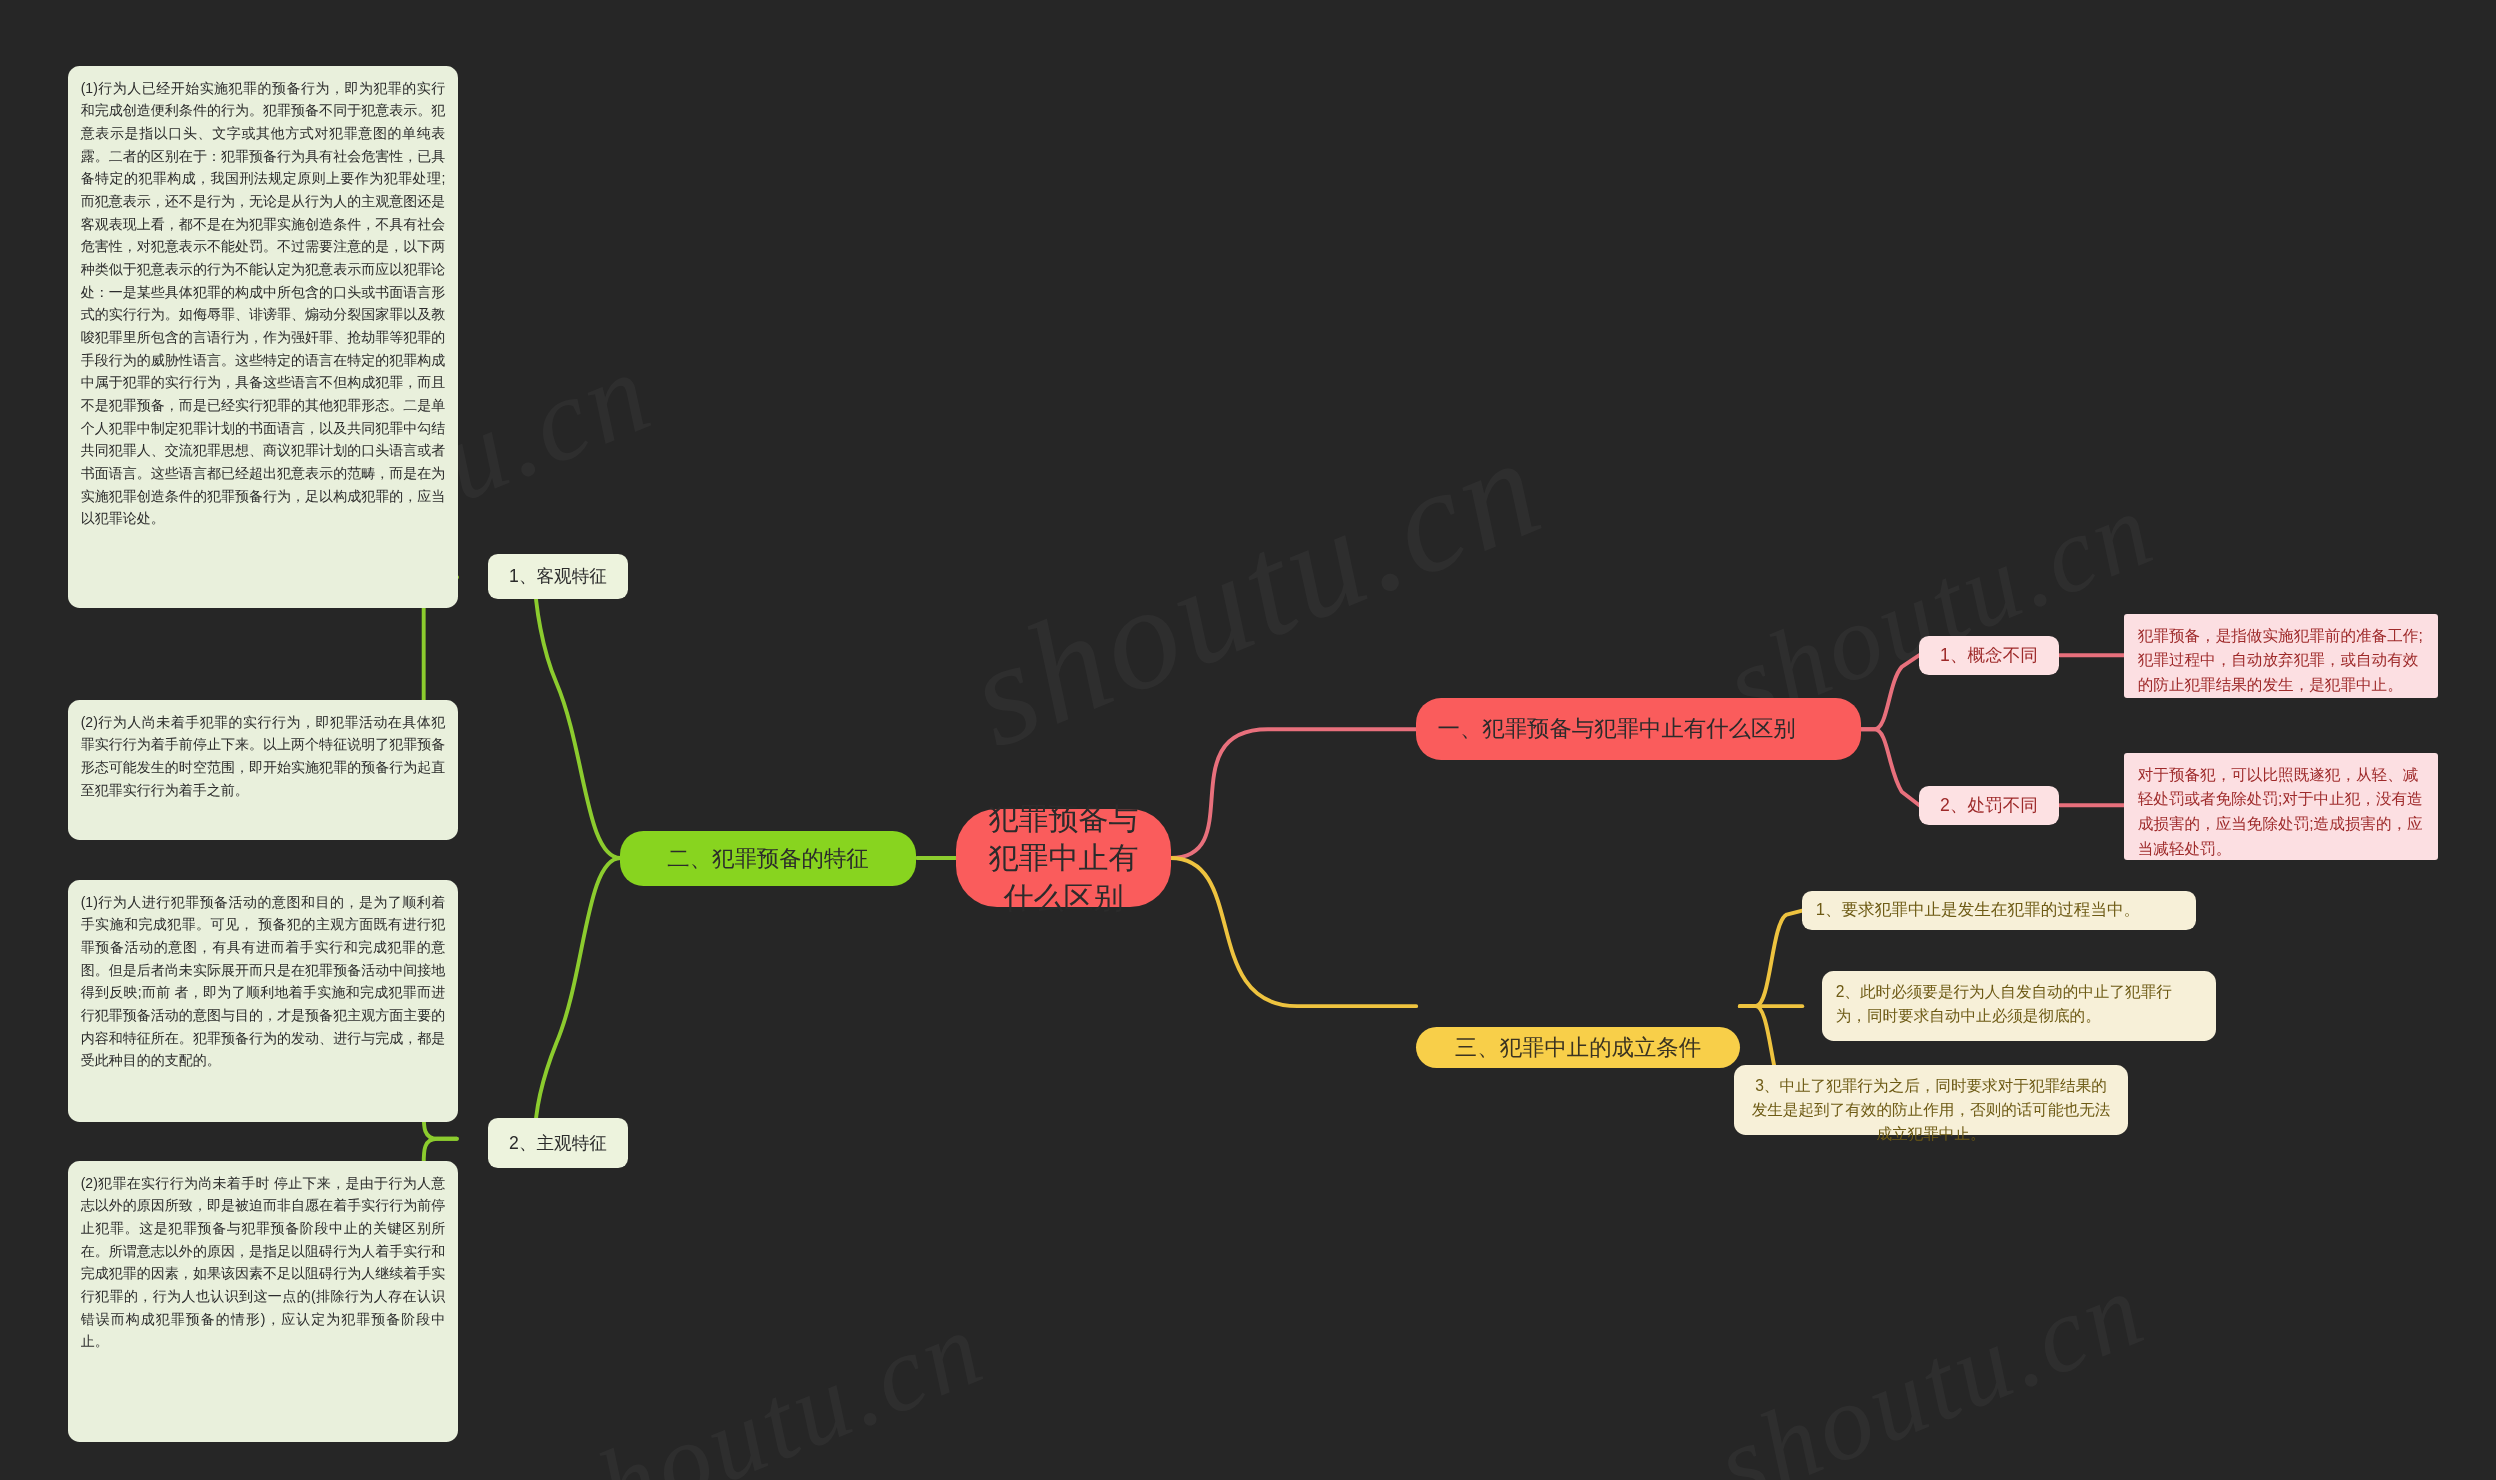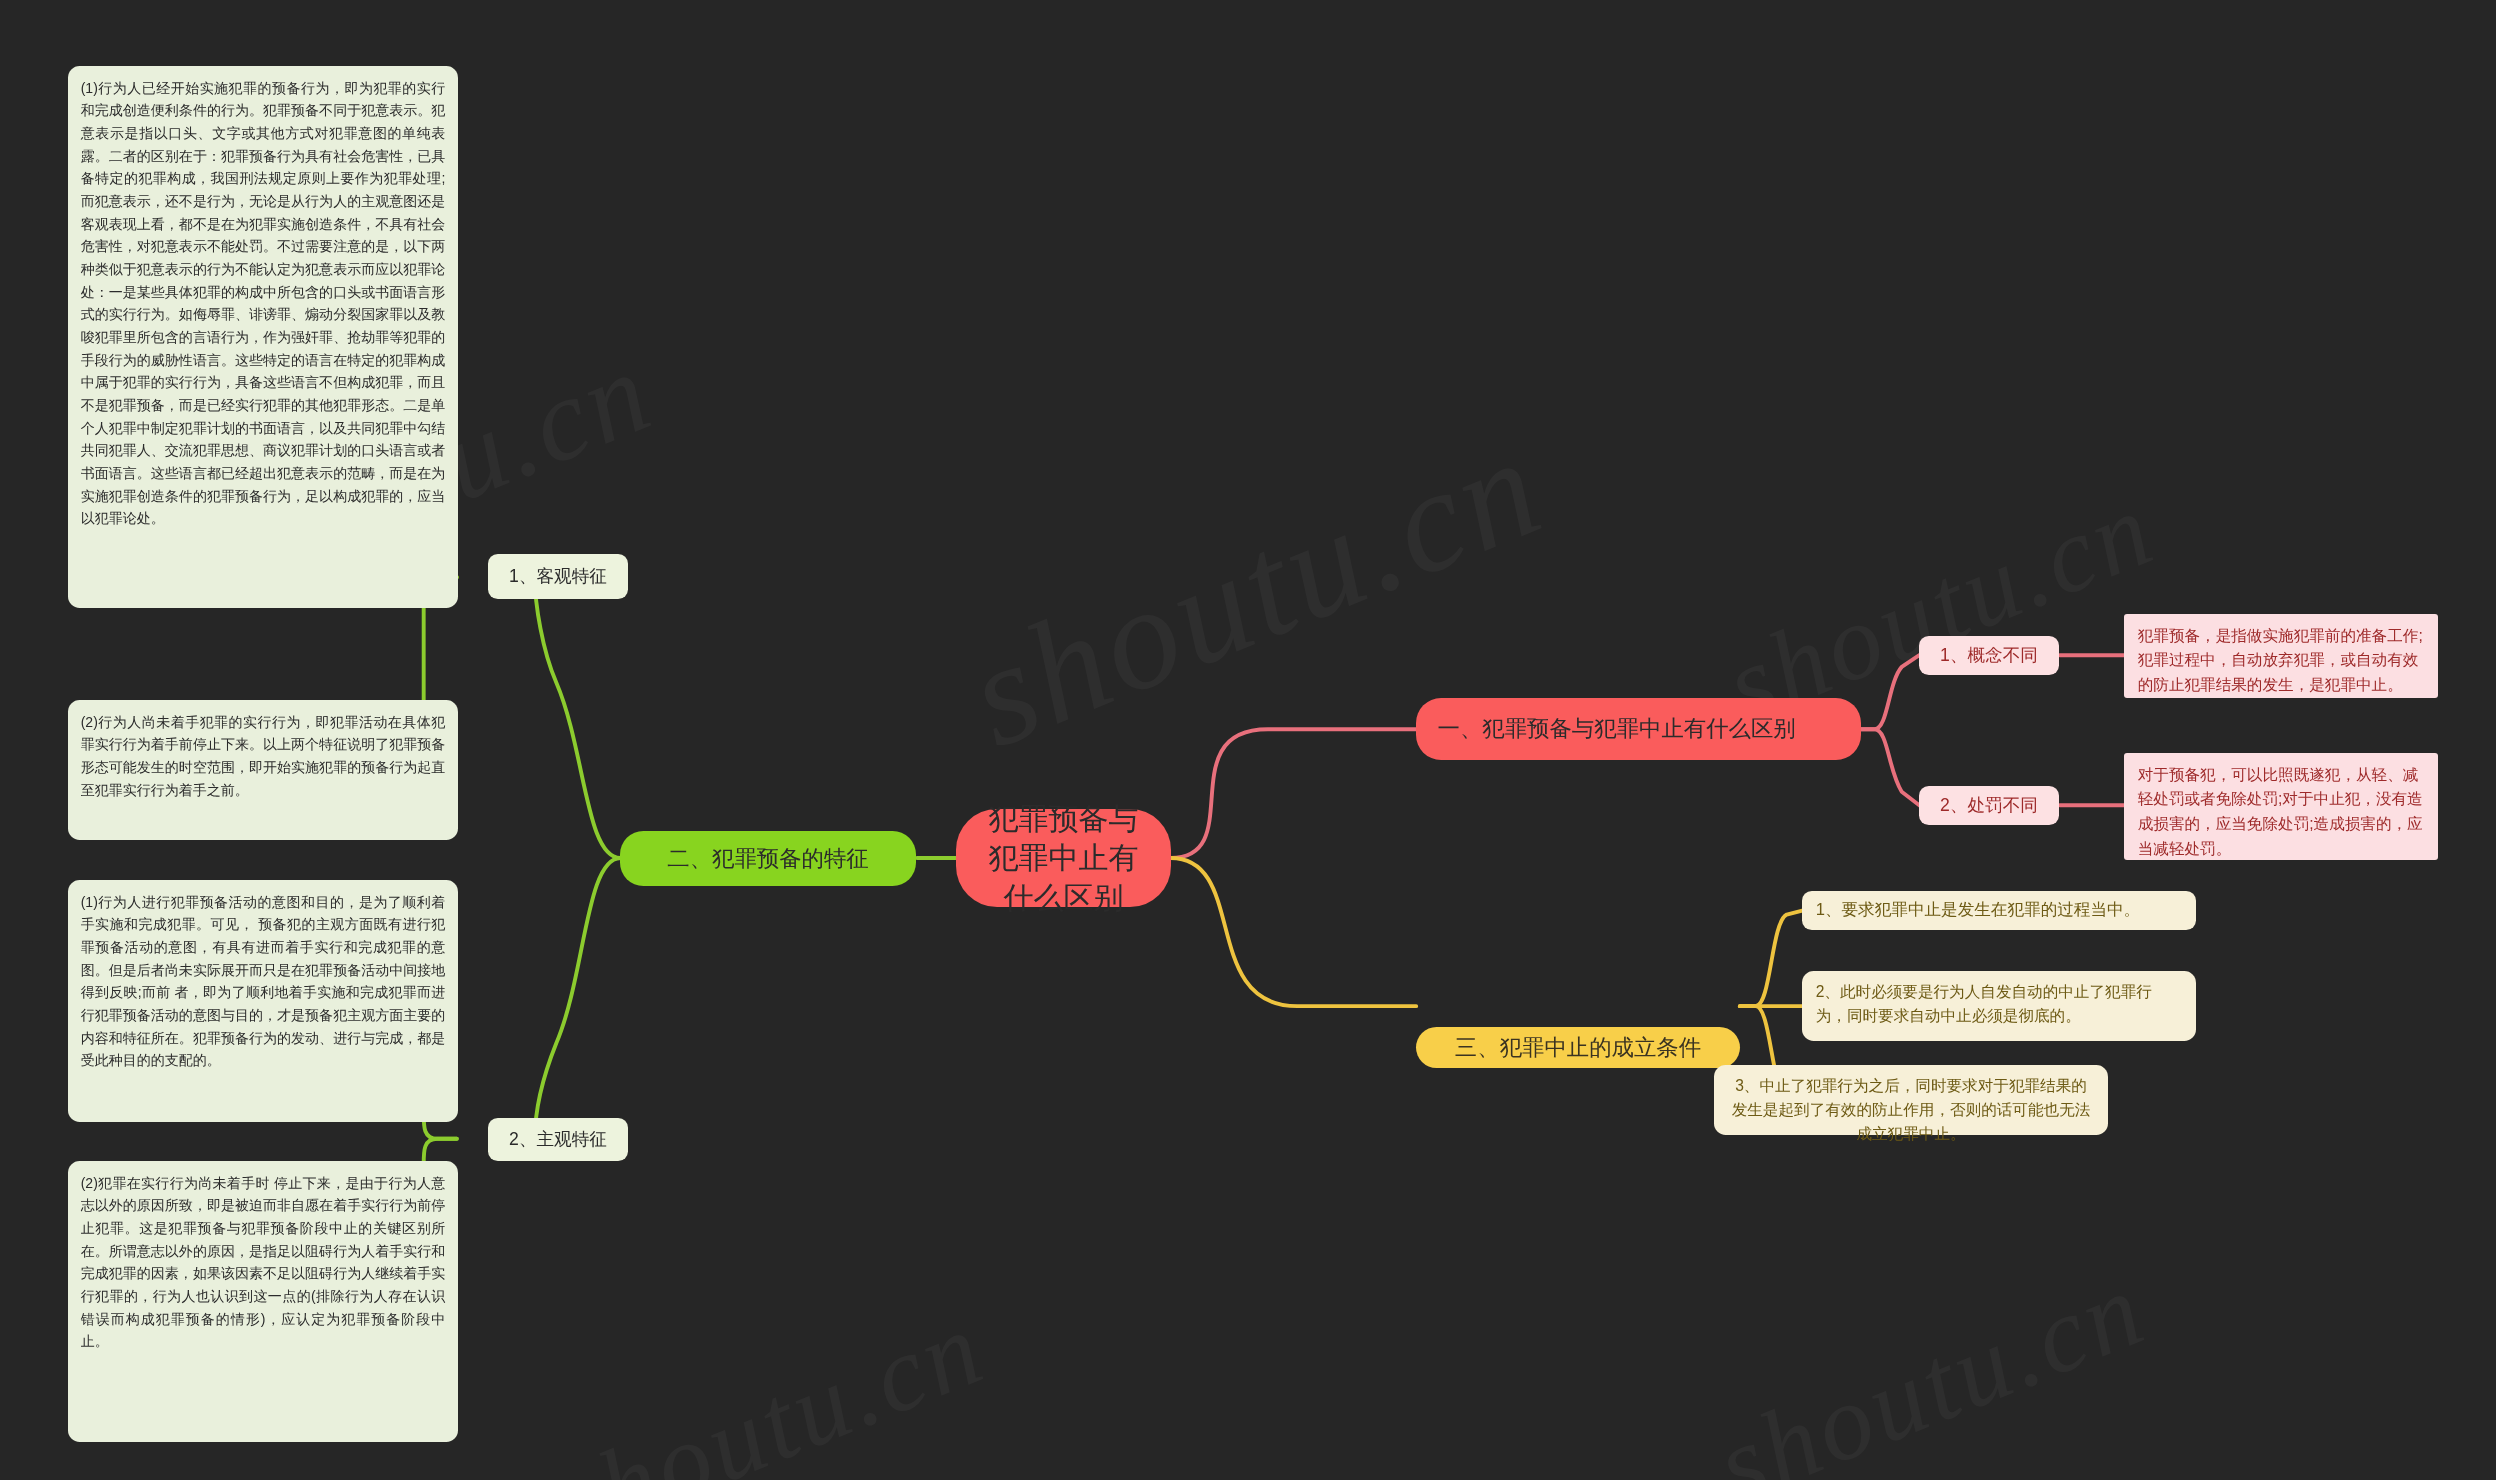--- a/index.html
+++ b/index.html
@@ -118,20 +118,21 @@
     padding: 7.8px 13.7px;
   }
   .leaf-yellow {
     background: #f7f0d8;
     color: #6d5a14;
     border-radius: 11.7px;
     font-size: 15.6px;
     line-height: 1.55;
     padding: 8.8px 13.7px;
     align-items: flex-start;
+    margin-left: 20px;
   }
   .leaf-green-sm {
     background: #edf3dd;
     color: #2b2b2b;
     border-radius: 9.8px;
     font-size: 17.6px;
     line-height: 1.4;
     padding: 6.8px 13.7px;
     justify-content: center;
   }
@@ -224,21 +225,21 @@
     <span>3、中止了犯罪行为之后，同时要求对于犯罪结果的发生是起到了有效的防止作用，否则的话可能也无法成立犯罪中止。</span>
   </div>
 
   <div class="node branch-green" style="left:620px; top:831px; width:296px; height:55px;text-align:right;">
     <span>二、犯罪预备的特征</span>
   </div>
 
   <div class="node leaf-green-sm" style="left:488px; top:554px; width:140px; height:45px;">
     <span>1、客观特征</span>
   </div>
-  <div class="node leaf-green-sm" style="left:488px; top:1118px; width:140px; height:43px;justify-content:center;">
+  <div class="node leaf-green-sm" style="left:488px; top:1118px; width:140px; height:50px;justify-content:center;">
     <span>2、主观特征</span>
   </div>
 
   <div class="node leaf-green" style="left:68px; top:66px; width:390px; height:542px;">
     <span>(1)行为人已经开始实施犯罪的预备行为，即为犯罪的实行和完成创造便利条件的行为。犯罪预备不同于犯意表示。犯意表示是指以口头、文字或其他方式对犯罪意图的单纯表露。二者的区别在于：犯罪预备行为具有社会危害性，已具备特定的犯罪构成，我国刑法规定原则上要作为犯罪处理;而犯意表示，还不是行为，无论是从行为人的主观意图还是客观表现上看，都不是在为犯罪实施创造条件，不具有社会危害性，对犯意表示不能处罚。不过需要注意的是，以下两种类似于犯意表示的行为不能认定为犯意表示而应以犯罪论处：一是某些具体犯罪的构成中所包含的口头或书面语言形式的实行行为。如侮辱罪、诽谤罪、煽动分裂国家罪以及教唆犯罪里所包含的言语行为，作为强奸罪、抢劫罪等犯罪的手段行为的威胁性语言。这些特定的语言在特定的犯罪构成中属于犯罪的实行行为，具备这些语言不但构成犯罪，而且不是犯罪预备，而是已经实行犯罪的其他犯罪形态。二是单个人犯罪中制定犯罪计划的书面语言，以及共同犯罪中勾结共同犯罪人、交流犯罪思想、商议犯罪计划的口头语言或者书面语言。这些语言都已经超出犯意表示的范畴，而是在为实施犯罪创造条件的犯罪预备行为，足以构成犯罪的，应当以犯罪论处。</span>
   </div>
   <div class="node leaf-green" style="left:68px; top:700px; width:390px; height:140px;">
     <span>(2)行为人尚未着手犯罪的实行行为，即犯罪活动在具体犯罪实行行为着手前停止下来。以上两个特征说明了犯罪预备形态可能发生的时空范围，即开始实施犯罪的预备行为起直至犯罪实行行为着手之前。</span>
   </div>
 

